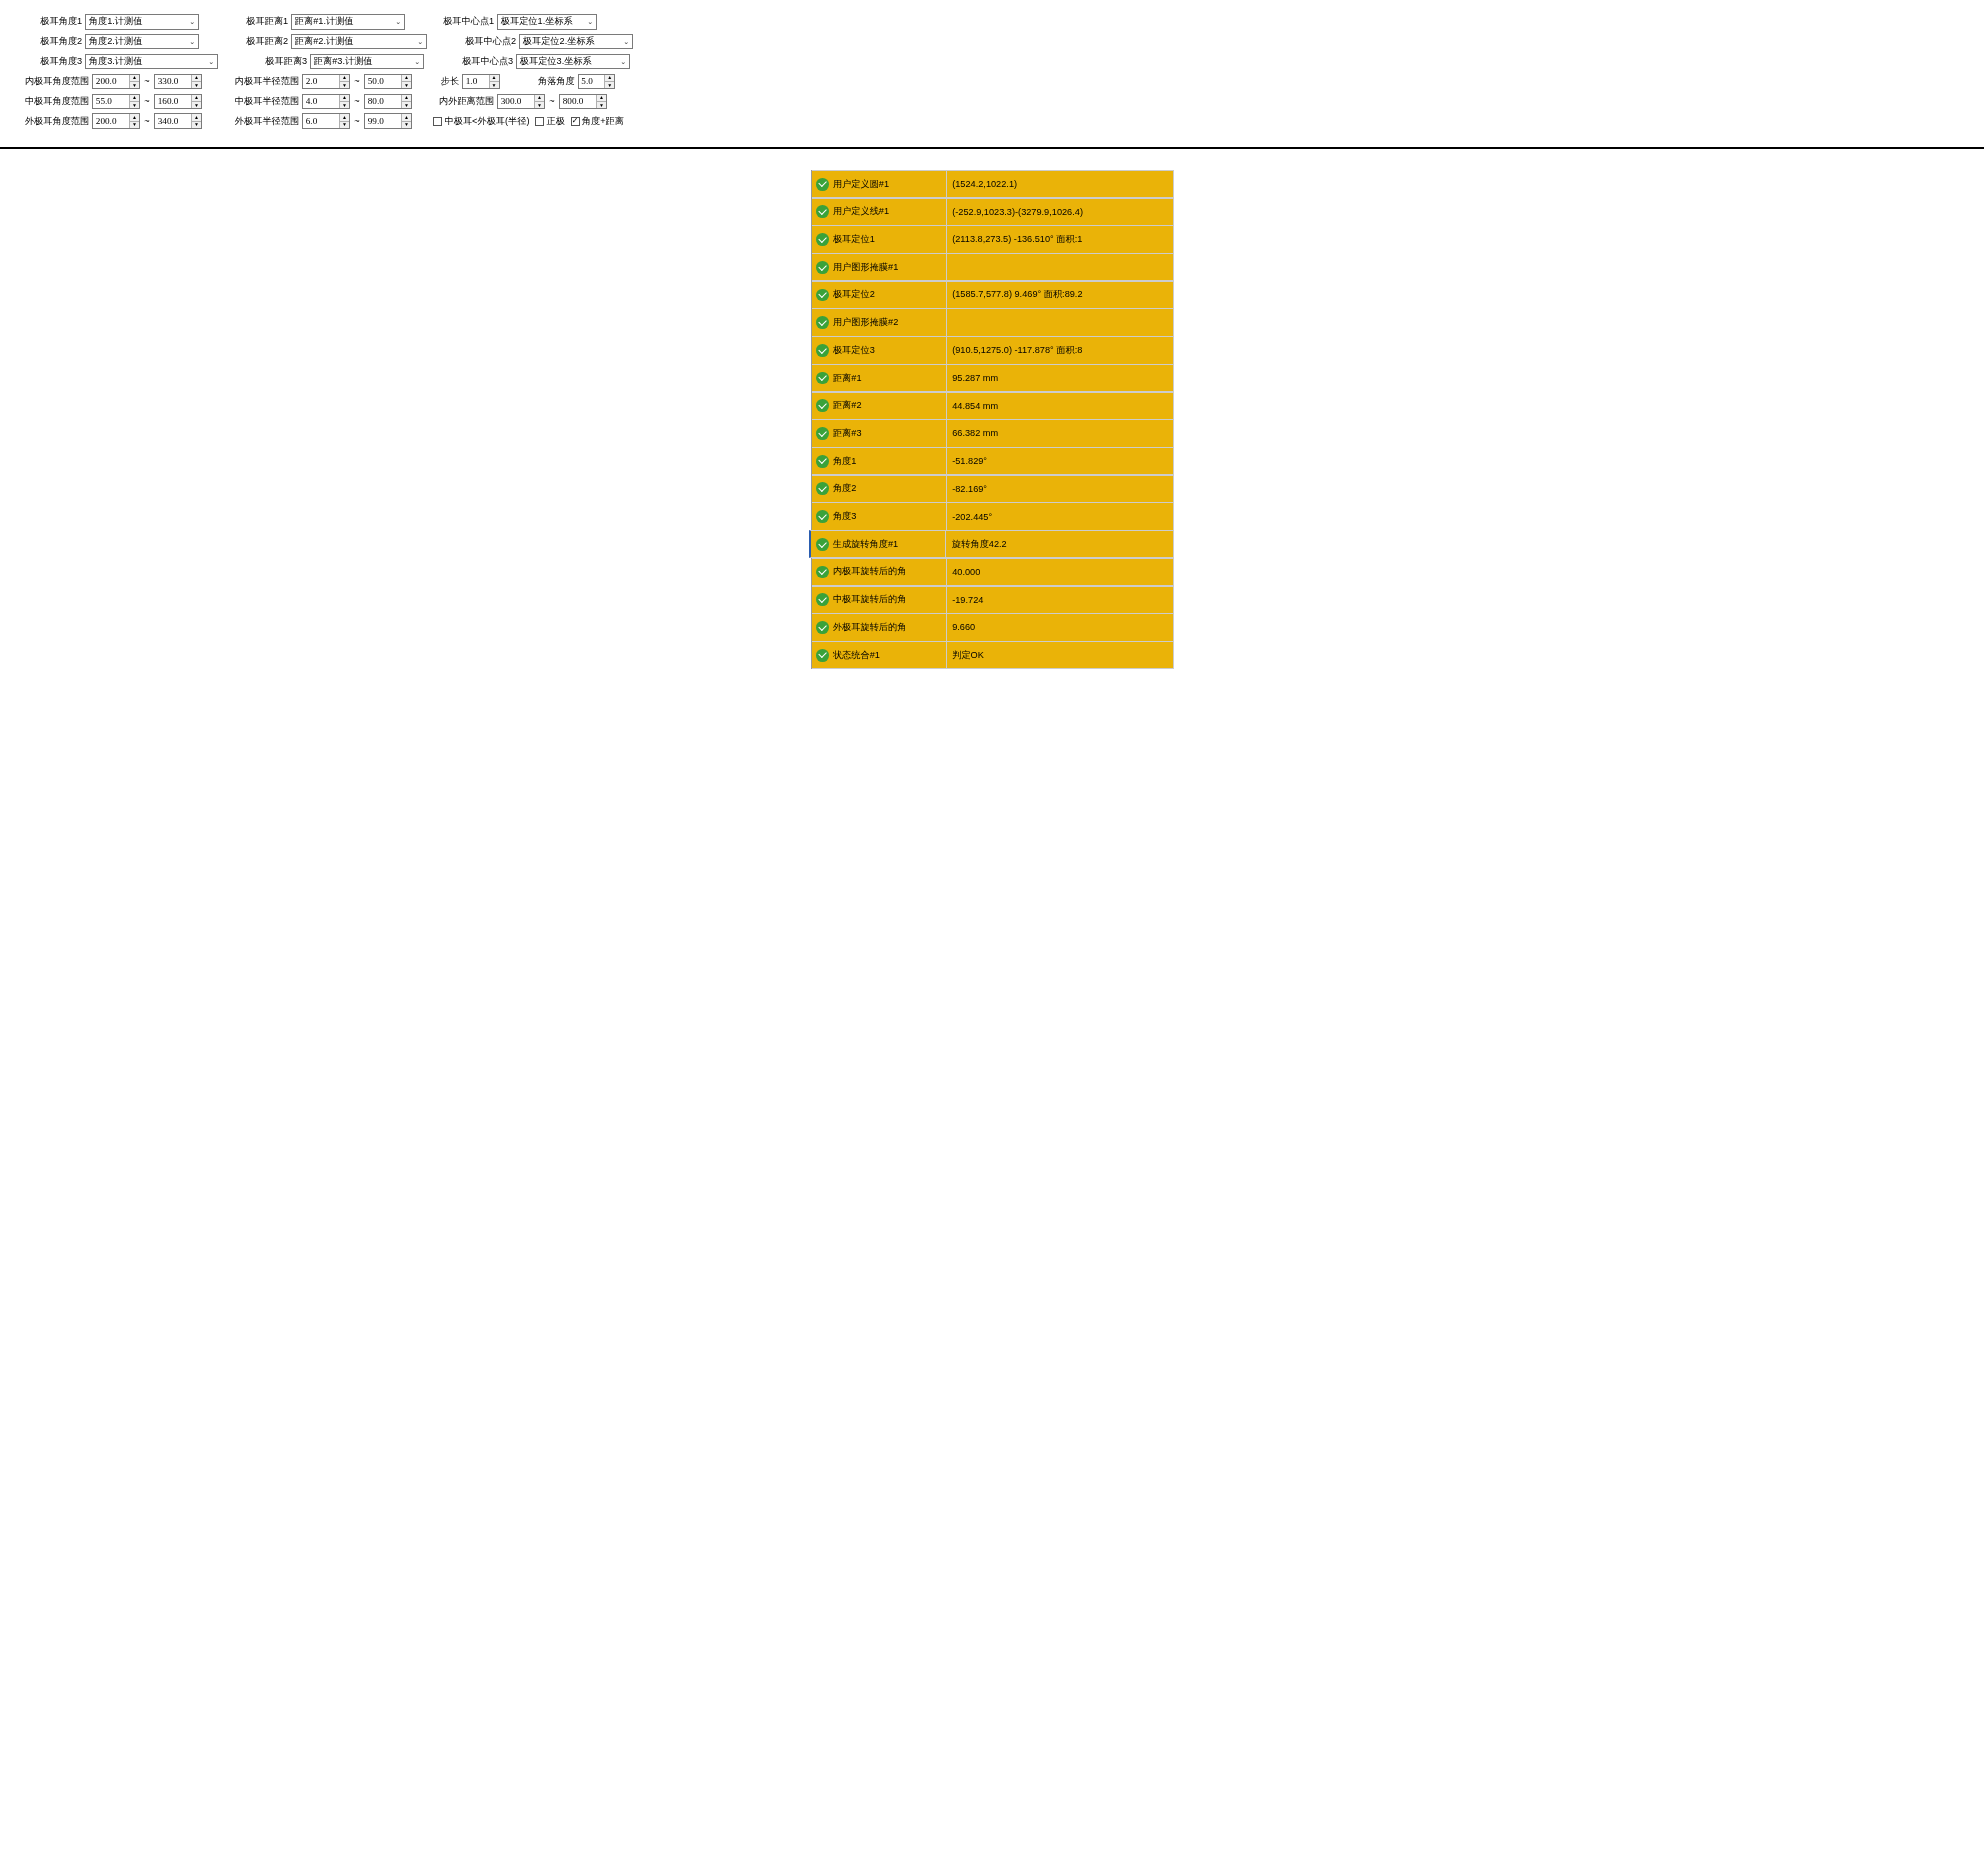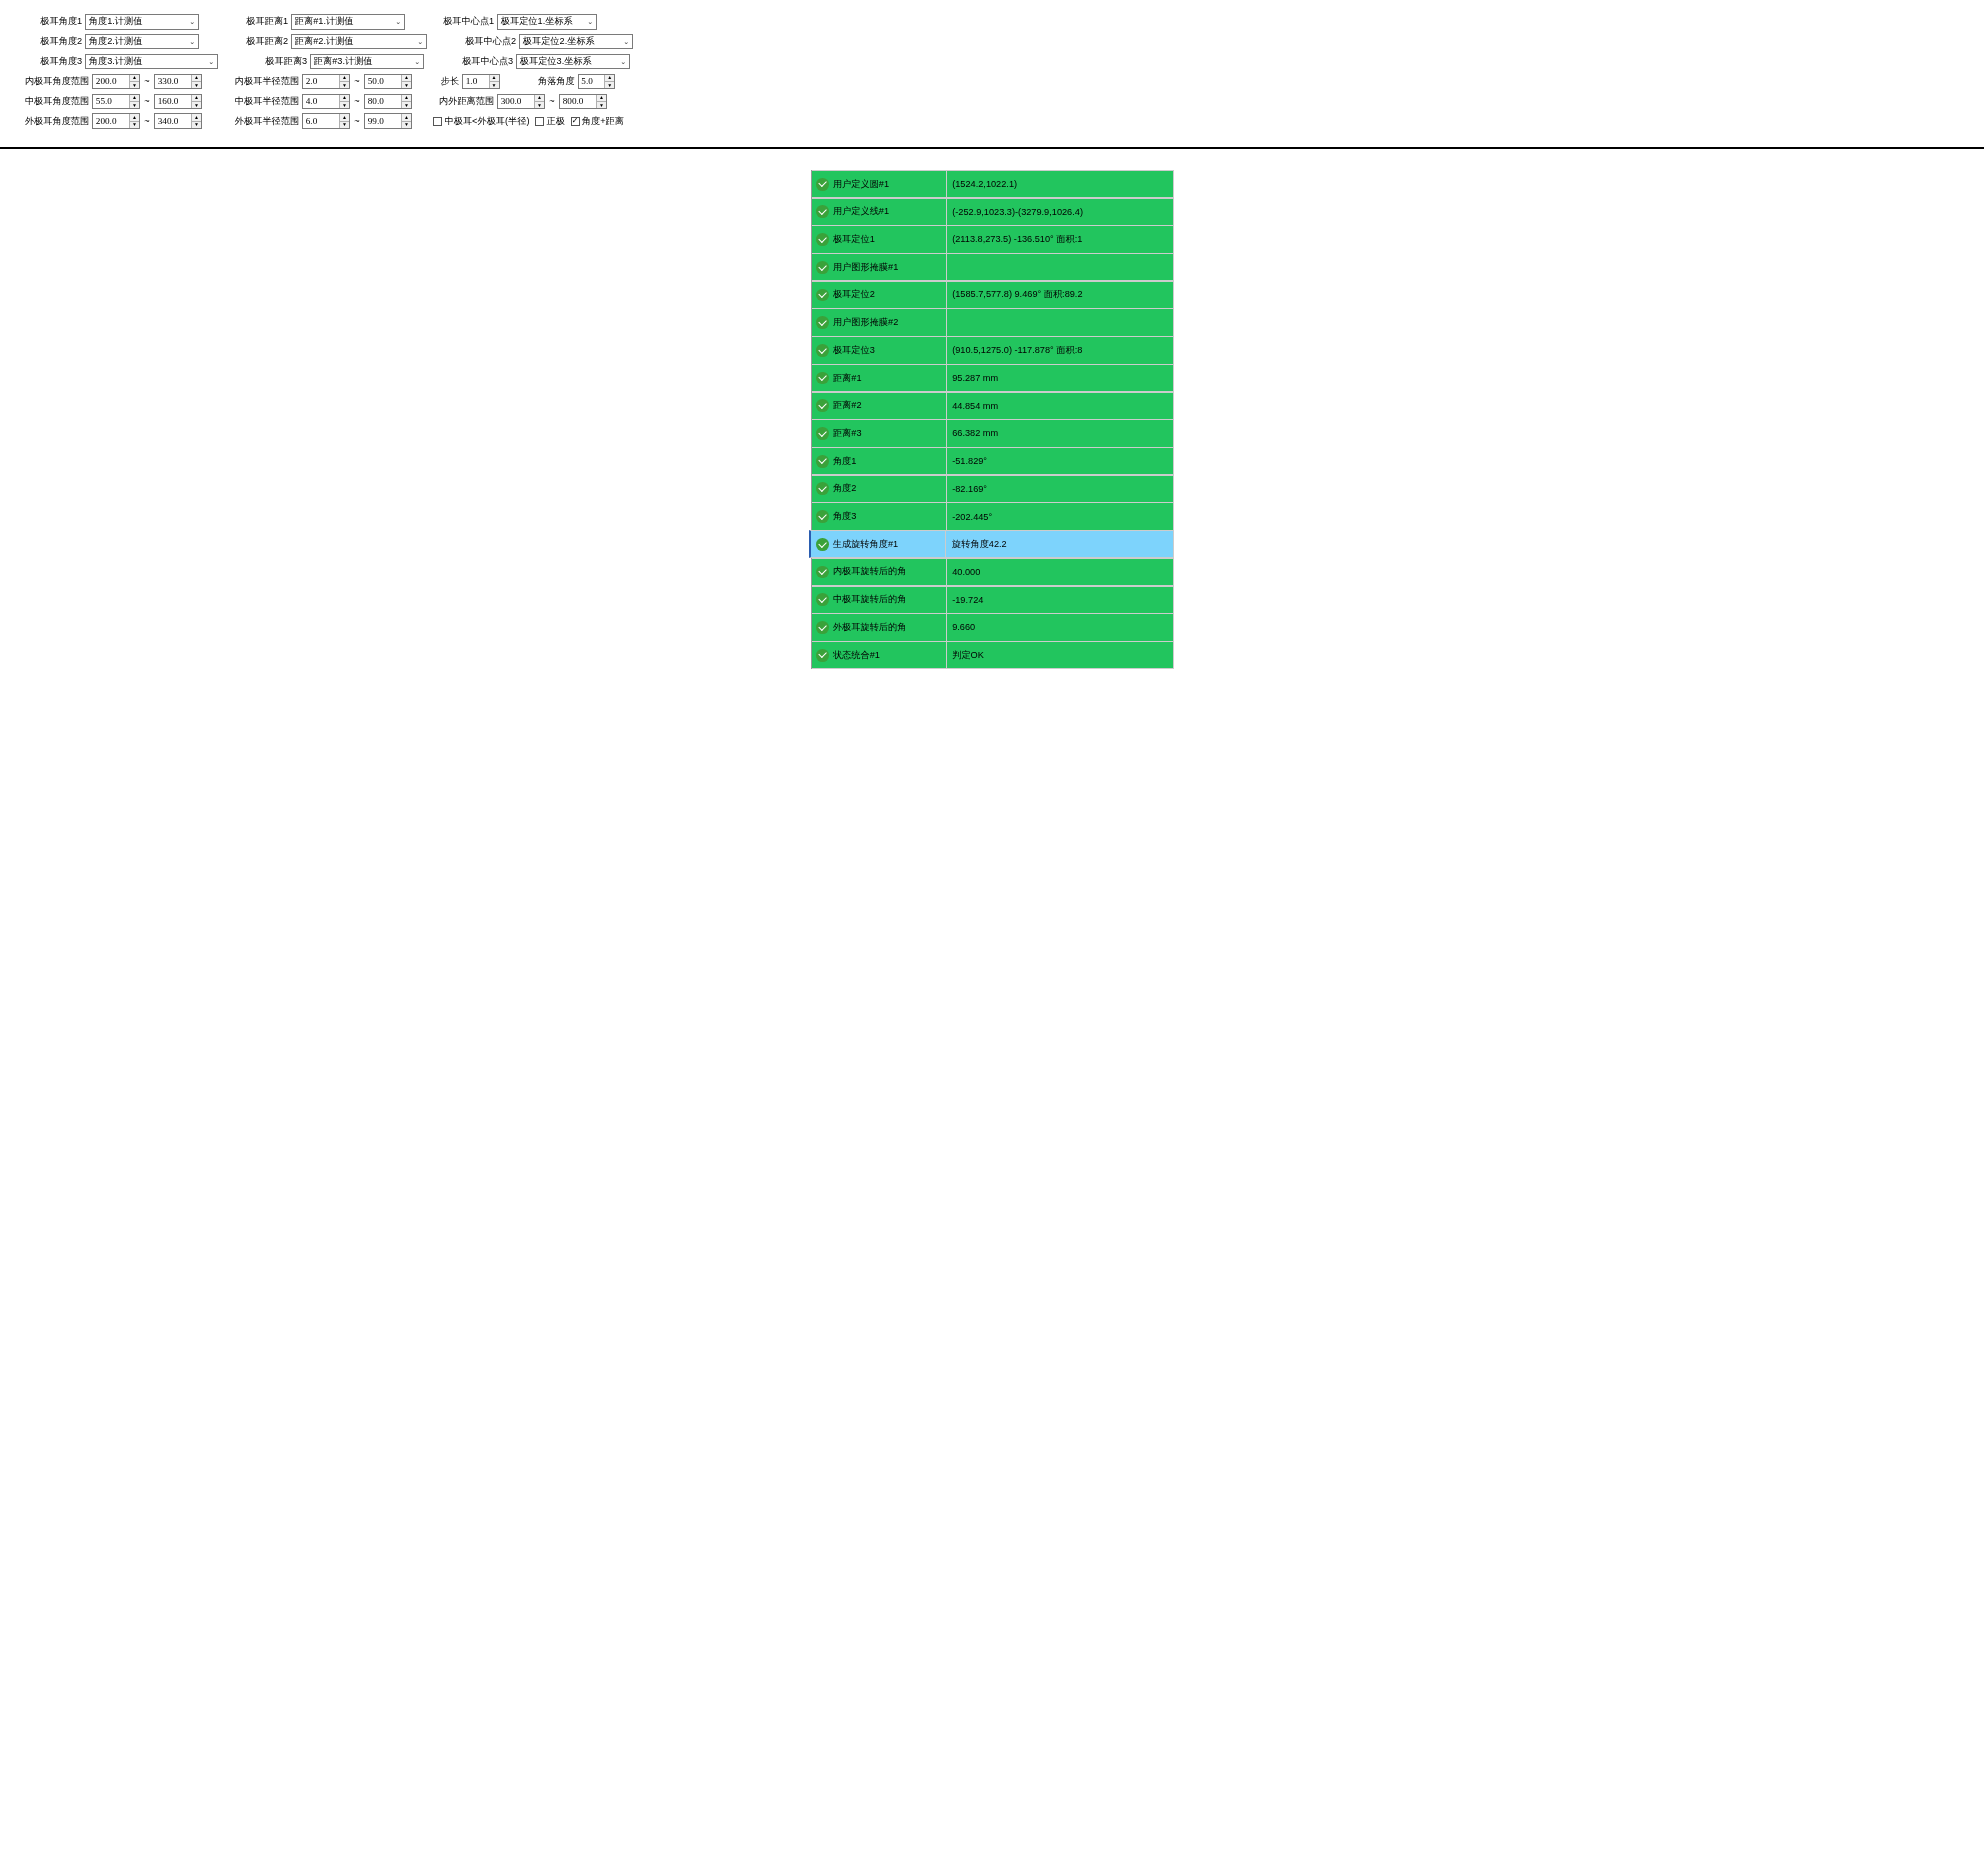--- a/index.html
+++ b/index.html
@@ -97,27 +97,27 @@
   .results {
     margin: 21.3px auto 0;
     width: 363px;
     border-left: 0.7px solid #999;
   }
   .res-row {
     display: flex;
     border-top: 0.7px solid #ccc;
     border-bottom: 0.7px solid #ccc;
     border-right: 0.7px solid #ccc;
-    background: #22c55e;
+    background: #eab308;
     height: 28.4px;
     align-items: stretch;
     margin-top: -0.7px;
   }
   .res-row.selected {
-    background: #7dd3fc;
+    background: #eab308;
     border-left: 2.1px solid #2a5db0;
     margin-left: -2.1px;
   }
   .res-name {
     width: 135px;
     display: flex;
     align-items: center;
     padding: 0 4.3px;
     border-right: 0.7px solid #ccc;
     overflow: hidden;

